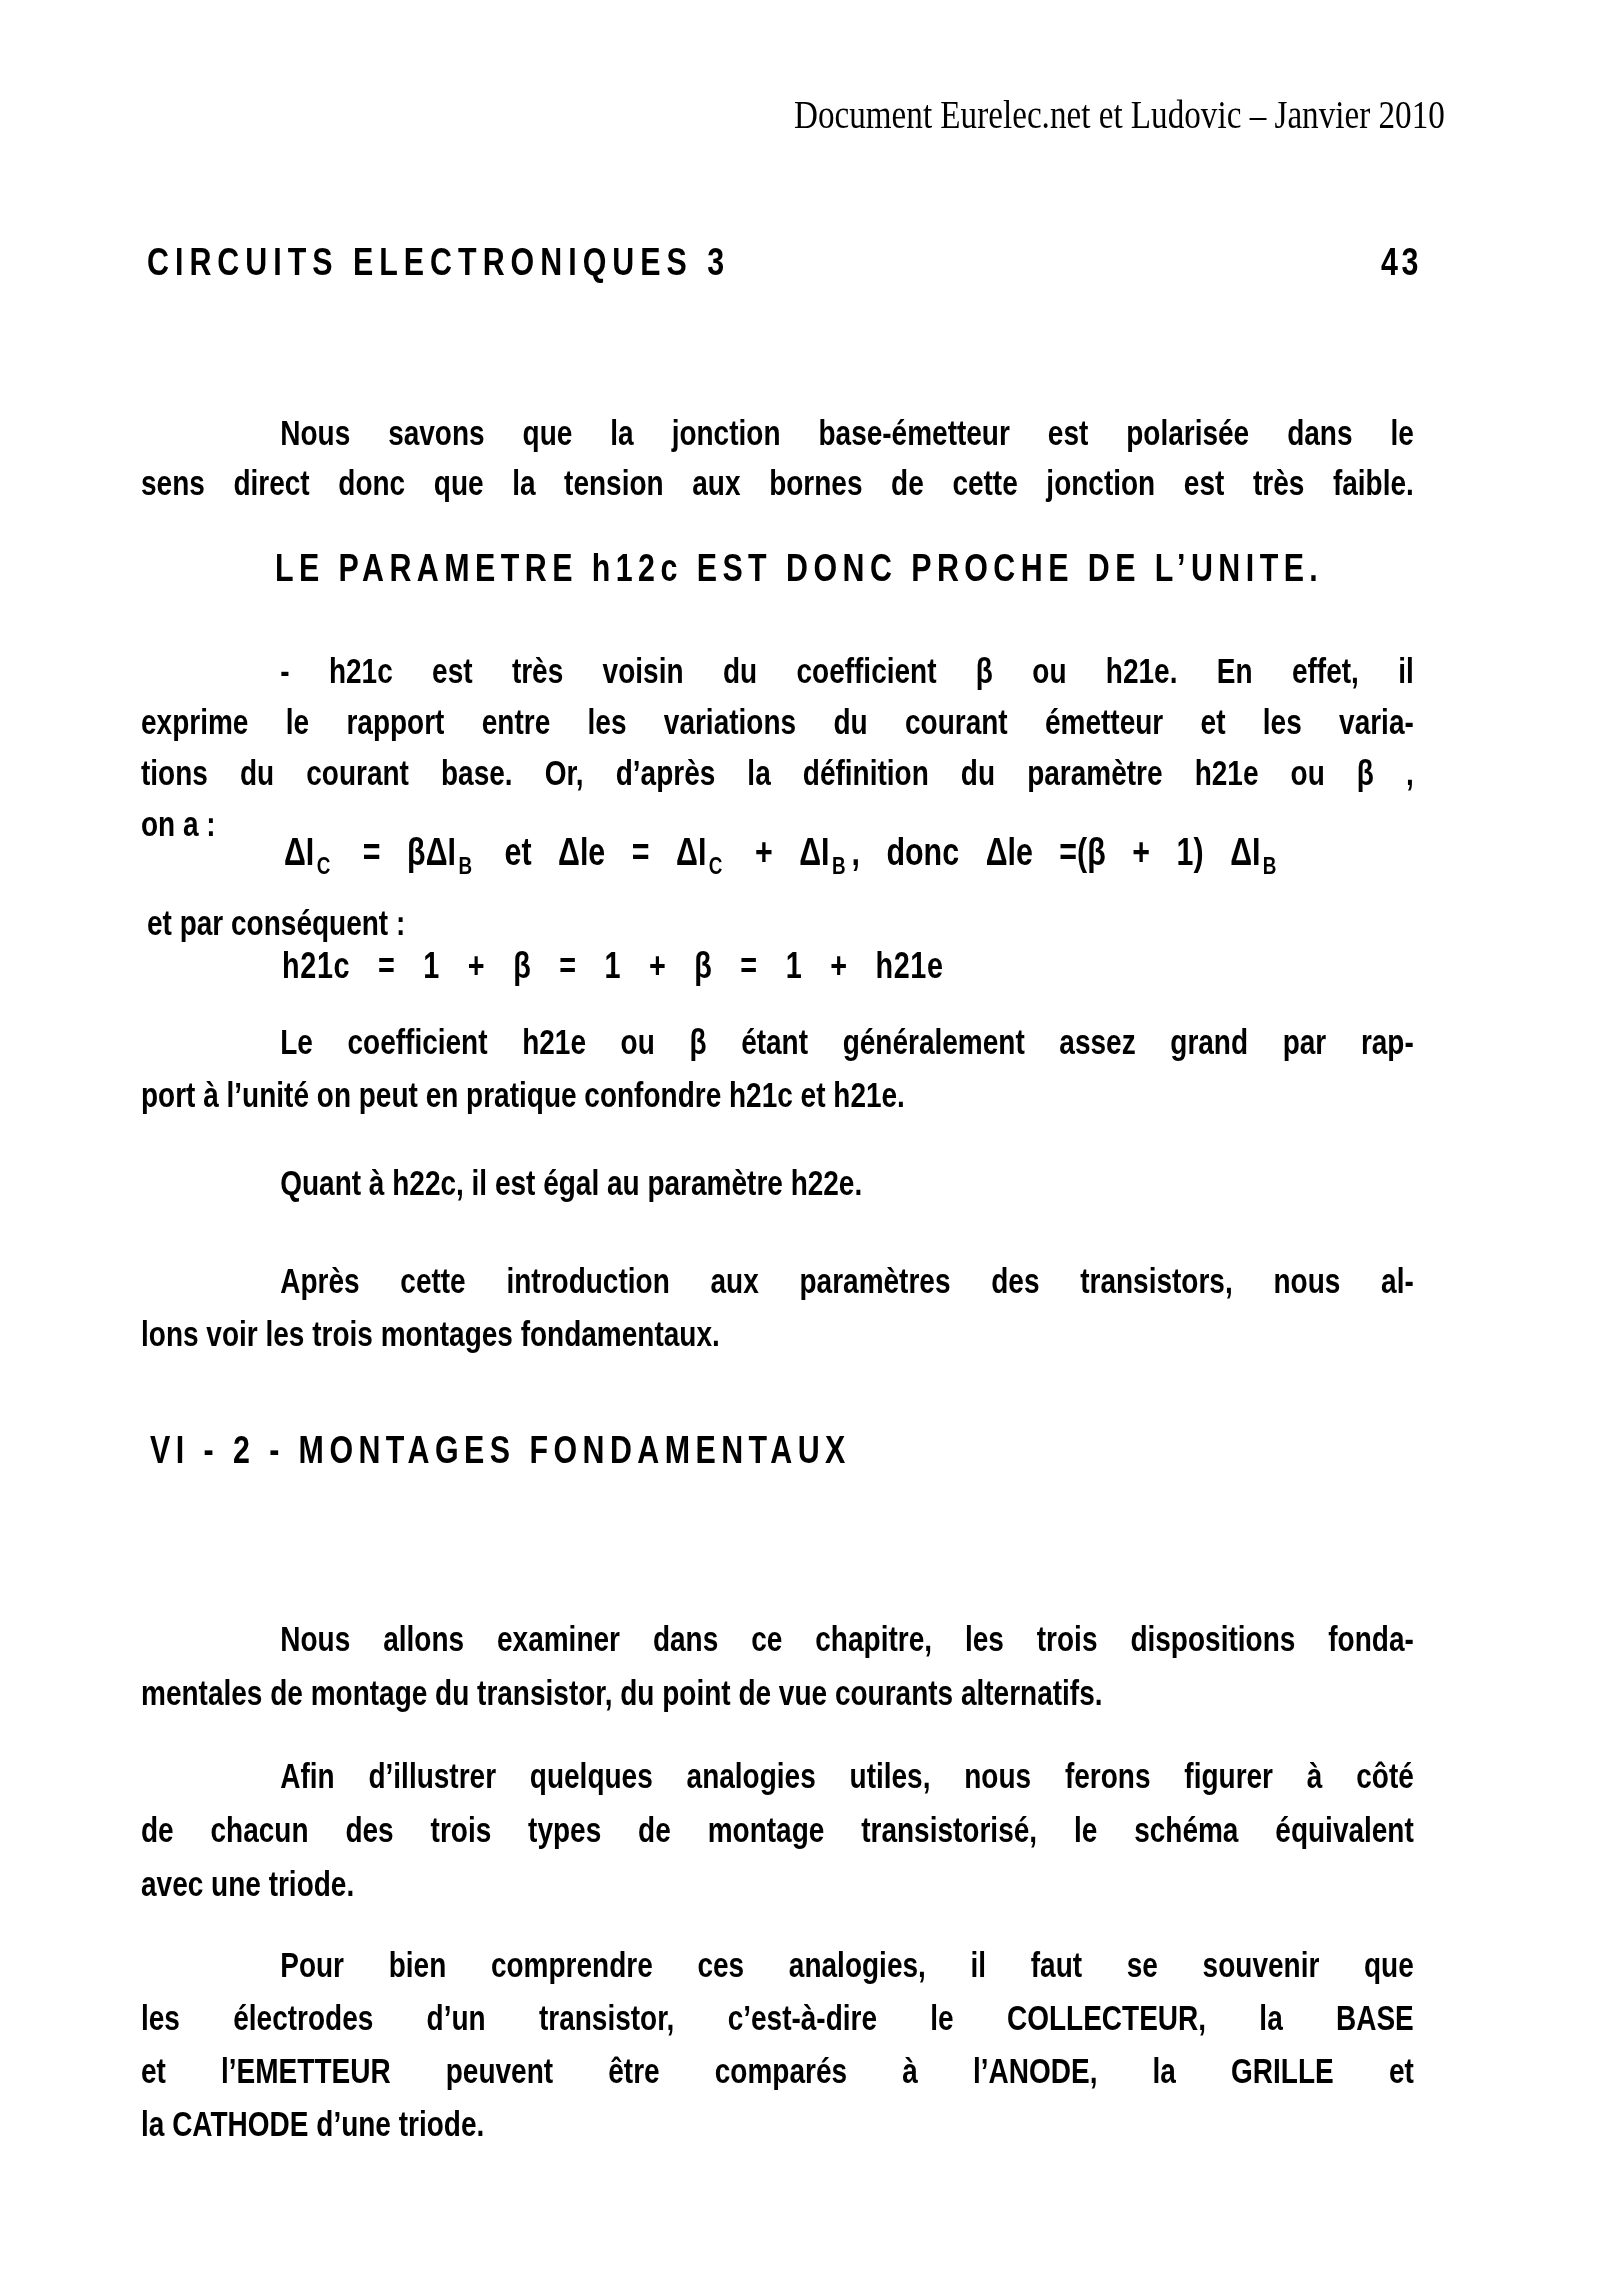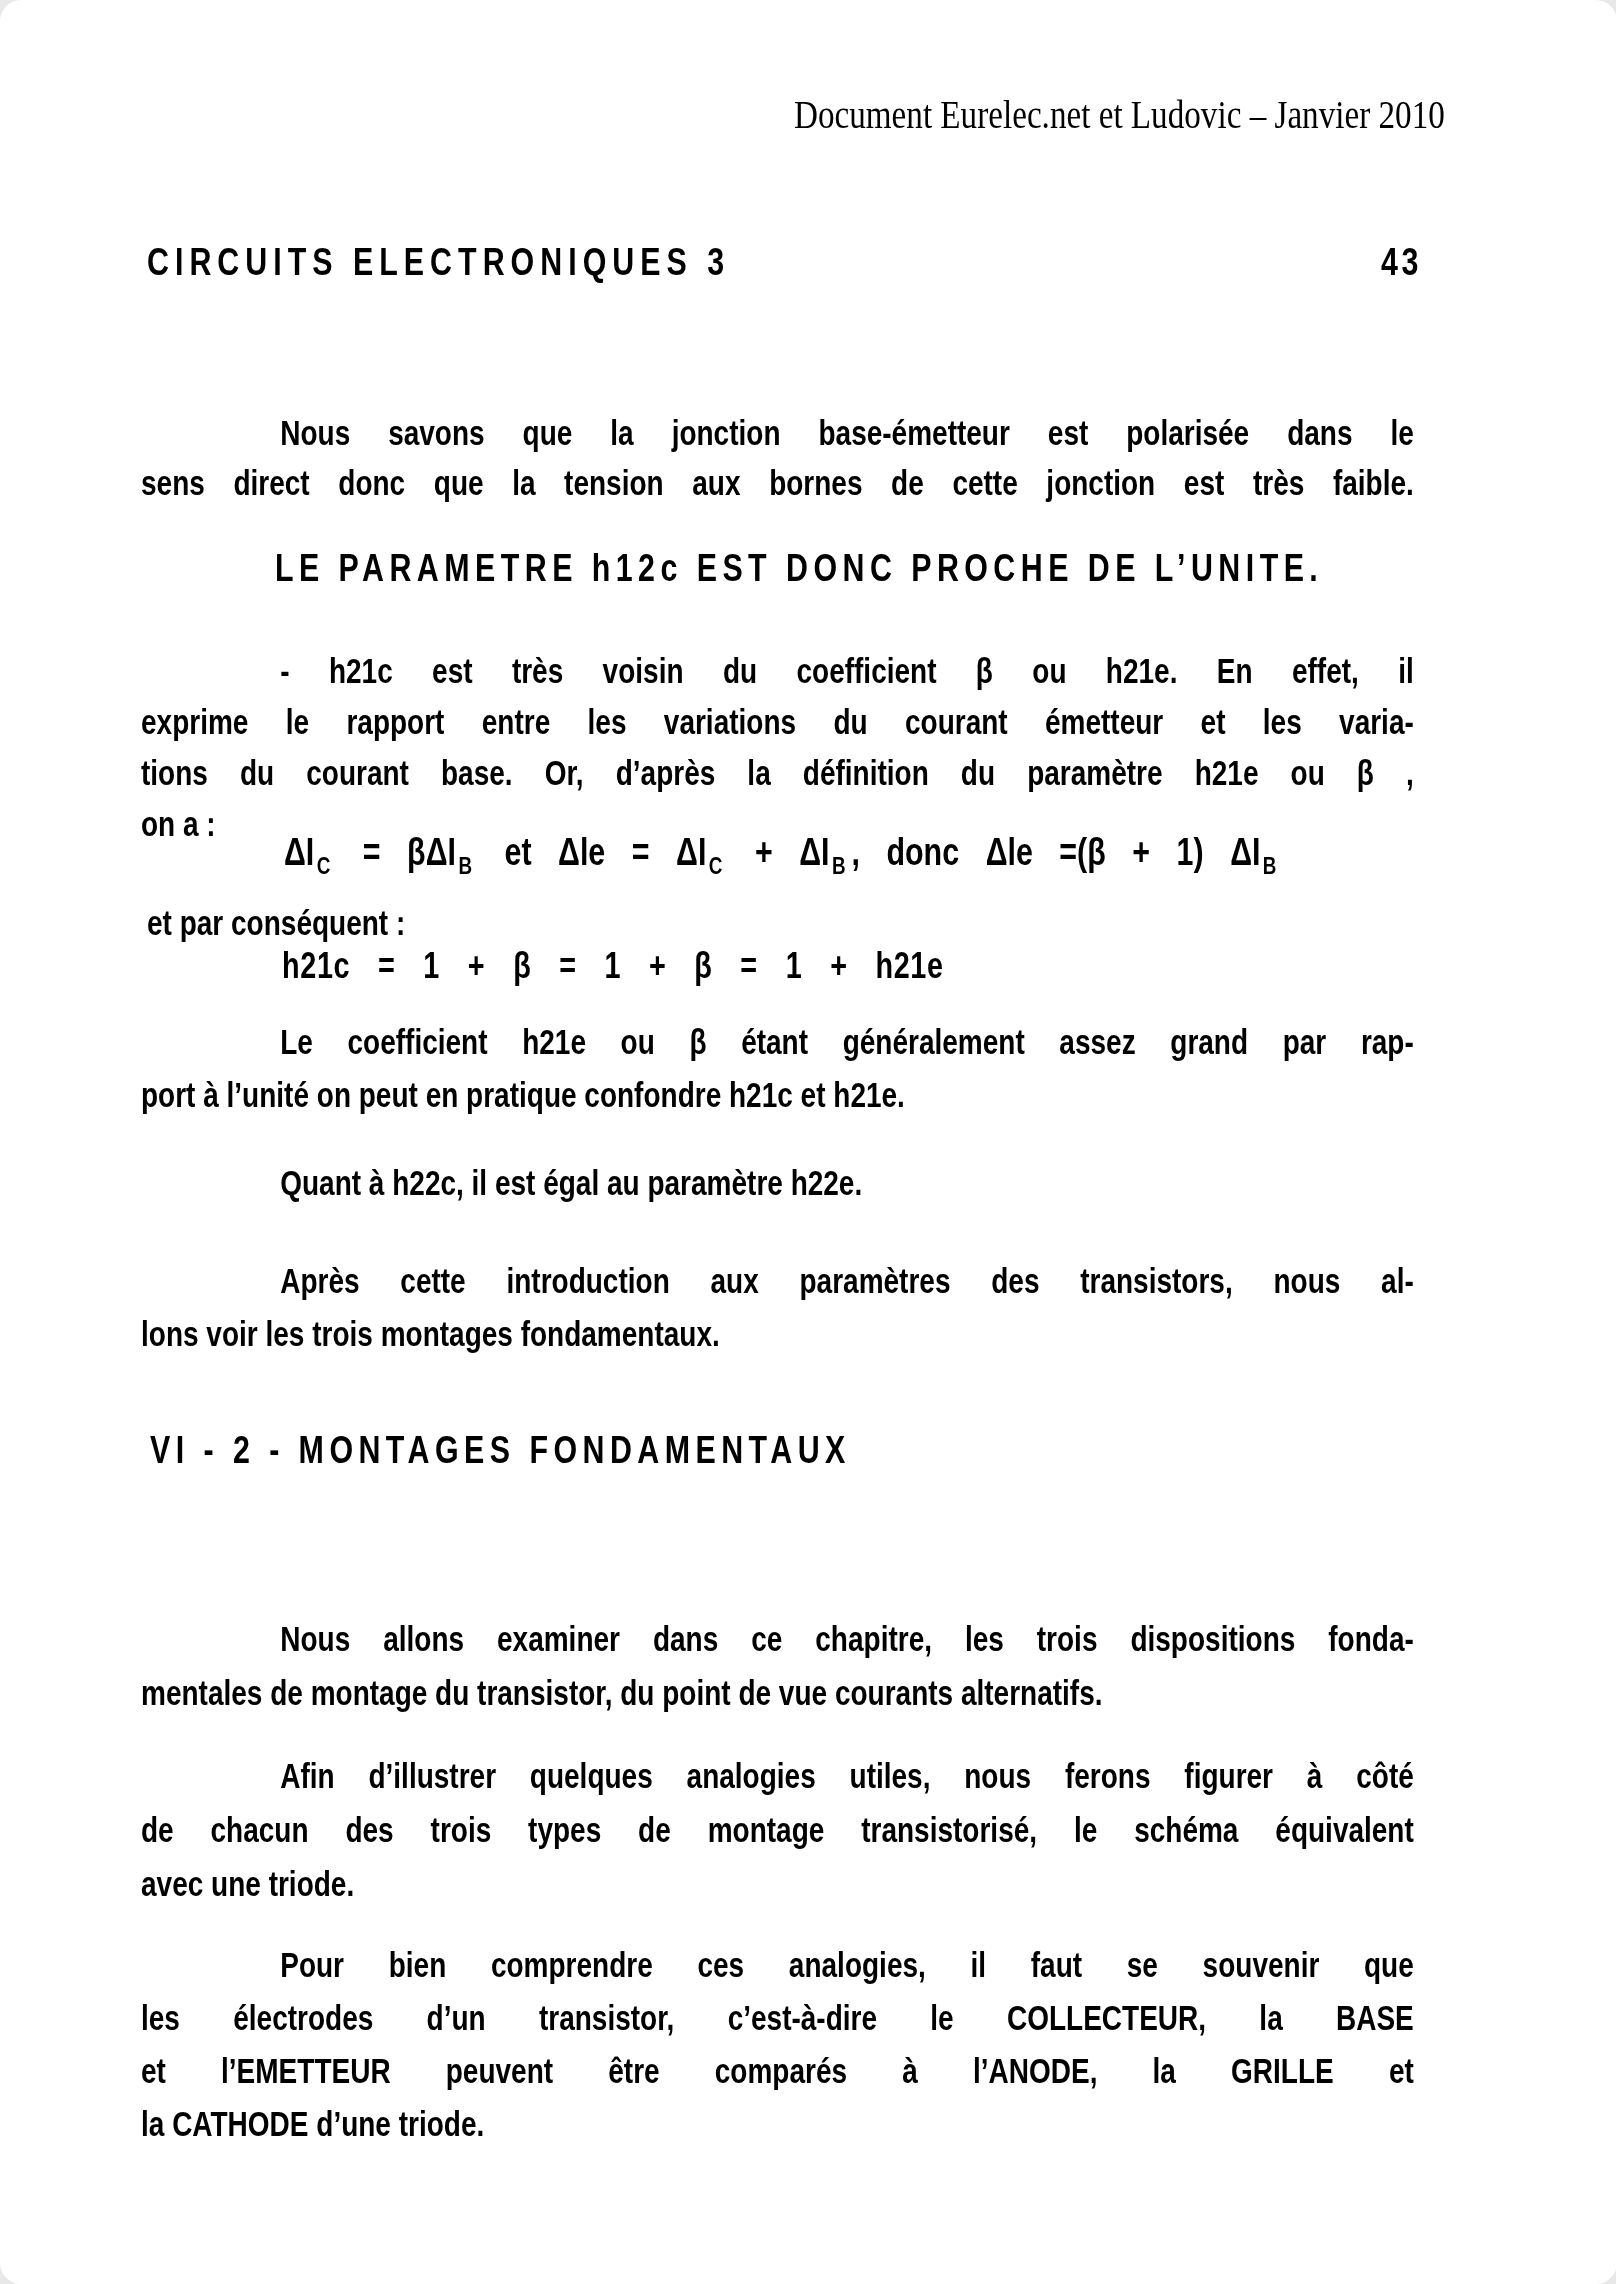--- a/index.html
+++ b/index.html
@@ -3,21 +3,20 @@
 <meta charset="utf-8">
 <style>
   html,body { margin:0; padding:0; background:#e8e8e8; }
   .page {
     position:relative;
     width:1617px; height:2284px;
     background:#ffffff;
     overflow:hidden;
     font-family:"Liberation Sans", sans-serif;
     color:#000;
-    border-radius:21px;
   }
   
   .credit {
     position:absolute; left:794px; top:92px;
     font-family:"Liberation Serif", serif;
     font-size:39px; line-height:45px; white-space:nowrap;
     transform:scaleX(0.85); transform-origin:0 0;
   }
   
   .course-title {

